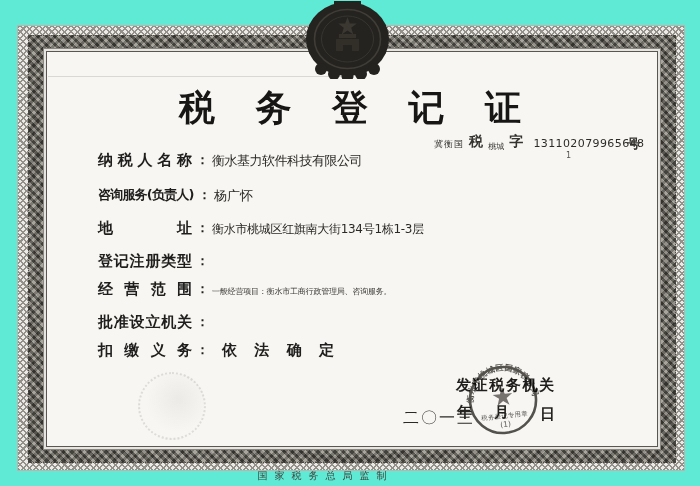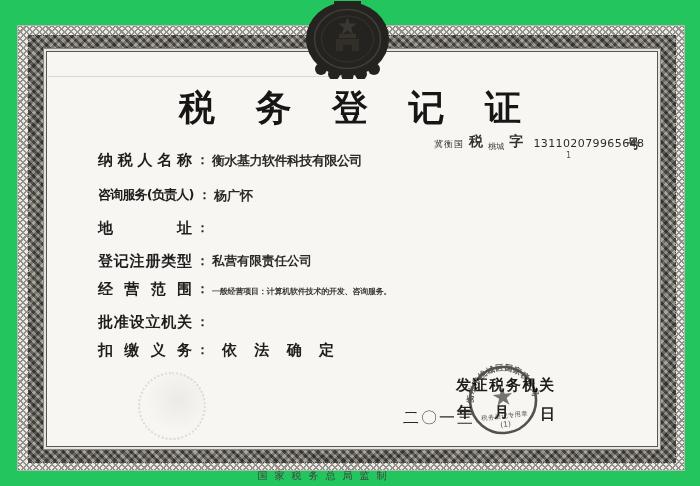--- a/index.html
+++ b/index.html
@@ -1,18 +1,18 @@
 <!DOCTYPE html>
 <html><head>
 <meta charset="utf-8">
 <style>
   html,body{margin:0;padding:0;background:#ffffff;}
   .stage{
     position:relative;width:700px;height:486px;overflow:hidden;
-    background:#22c55e;
+    background:#5eead4;
     font-family:"DejaVu Sans","Liberation Sans",sans-serif;
     color:#23221f;
   }
   
   .frame-lattice{
     position:absolute;left:18px;top:26px;width:666px;height:444px;
     background-color:#eceae6;
     background-image:
       repeating-linear-gradient(45deg,#94918b 0 1.5px,transparent 1.5px 4.5px),
       repeating-linear-gradient(-45deg,#94918b 0 1.5px,transparent 1.5px 4.5px);
@@ -53,21 +53,21 @@
   .cn-sub{font-size:8px;vertical-align:1px;}
   .cn-num{font-size:11px;letter-spacing:.4px;margin-left:5px;vertical-align:3px;color:#2c2b28;}
   .cn-hao{position:absolute;left:627px;top:135px;font-size:13px;font-weight:600;color:#35332f;}
   .cn-stray{position:absolute;left:566px;top:151px;font-size:8px;color:#56544f;}
   
   .row{position:absolute;left:98px;display:flex;align-items:flex-start;white-space:nowrap;}
   .lbl{font-weight:600;font-size:15px;color:#1f1e1c;}
   .just{display:flex;justify-content:space-between;width:94px;}
   .lbl-natural{font-size:13px;letter-spacing:-.8px;min-width:96px;}
   .colon{margin:0 3px 0 4px;font-size:13px;font-weight:700;color:#1f1e1c;}
-  .val{color:#2a2926;font-weight:bold;}
+  .val{color:#2a2926;}
   .val-name{font-size:13px;letter-spacing:-.5px;padding-top:1px;}
   .val-person{font-size:13px;padding-top:1px;}
   .val-addr{font-size:12px;letter-spacing:-.3px;padding-top:2px;}
   .val-type{font-size:12.5px;padding-top:1px;}
   .val-scope{font-size:8px;letter-spacing:-.2px;padding-top:6px;color:#3a3834;}
   .val-approve{font-size:11px;padding-top:3px;}
   .val-justify{display:flex;justify-content:space-between;width:112px;font-size:15px;font-weight:600;margin-left:10px;color:#1f1e1c;}
   
   .issuer{position:absolute;left:456px;top:376px;width:98px;display:flex;justify-content:space-between;font-size:15px;font-weight:600;color:#1f1e1c;}
   .yeartext{position:absolute;left:403px;top:408px;font-size:16px;letter-spacing:2px;color:#2a2926;}
@@ -145,44 +145,44 @@
     <span class="colon">：</span>
     <span class="val val-person">杨广怀</span>
   </div>
 
   <div class="row" style="top:219px">
     <span class="lbl just">
         <span>地</span>
         <span>址</span>
       </span>
     <span class="colon">：</span>
+    <span class="val val-addr">衡水市桃城区红旗南大街134号1栋1-3层</span>
   </div>
 
   <div class="row" style="top:252px">
     <span class="lbl just">
         <span>登</span>
         <span>记</span>
         <span>注</span>
         <span>册</span>
         <span>类</span>
         <span>型</span>
       </span>
     <span class="colon">：</span>
-    <span class="val val-type">私营有限责任公司</span>
   </div>
 
   <div class="row" style="top:280px">
     <span class="lbl just">
         <span>经</span>
         <span>营</span>
         <span>范</span>
         <span>围</span>
       </span>
     <span class="colon">：</span>
-    <span class="val val-scope">一般经营项目：计算机软件技术的开发、咨询服务。</span>
+    <span class="val val-scope">一般经营项目：衡水市工商行政管理局、咨询服务。</span>
   </div>
 
   <div class="row" style="top:313px">
     <span class="lbl just">
         <span>批</span>
         <span>准</span>
         <span>设</span>
         <span>立</span>
         <span>机</span>
         <span>关</span>

